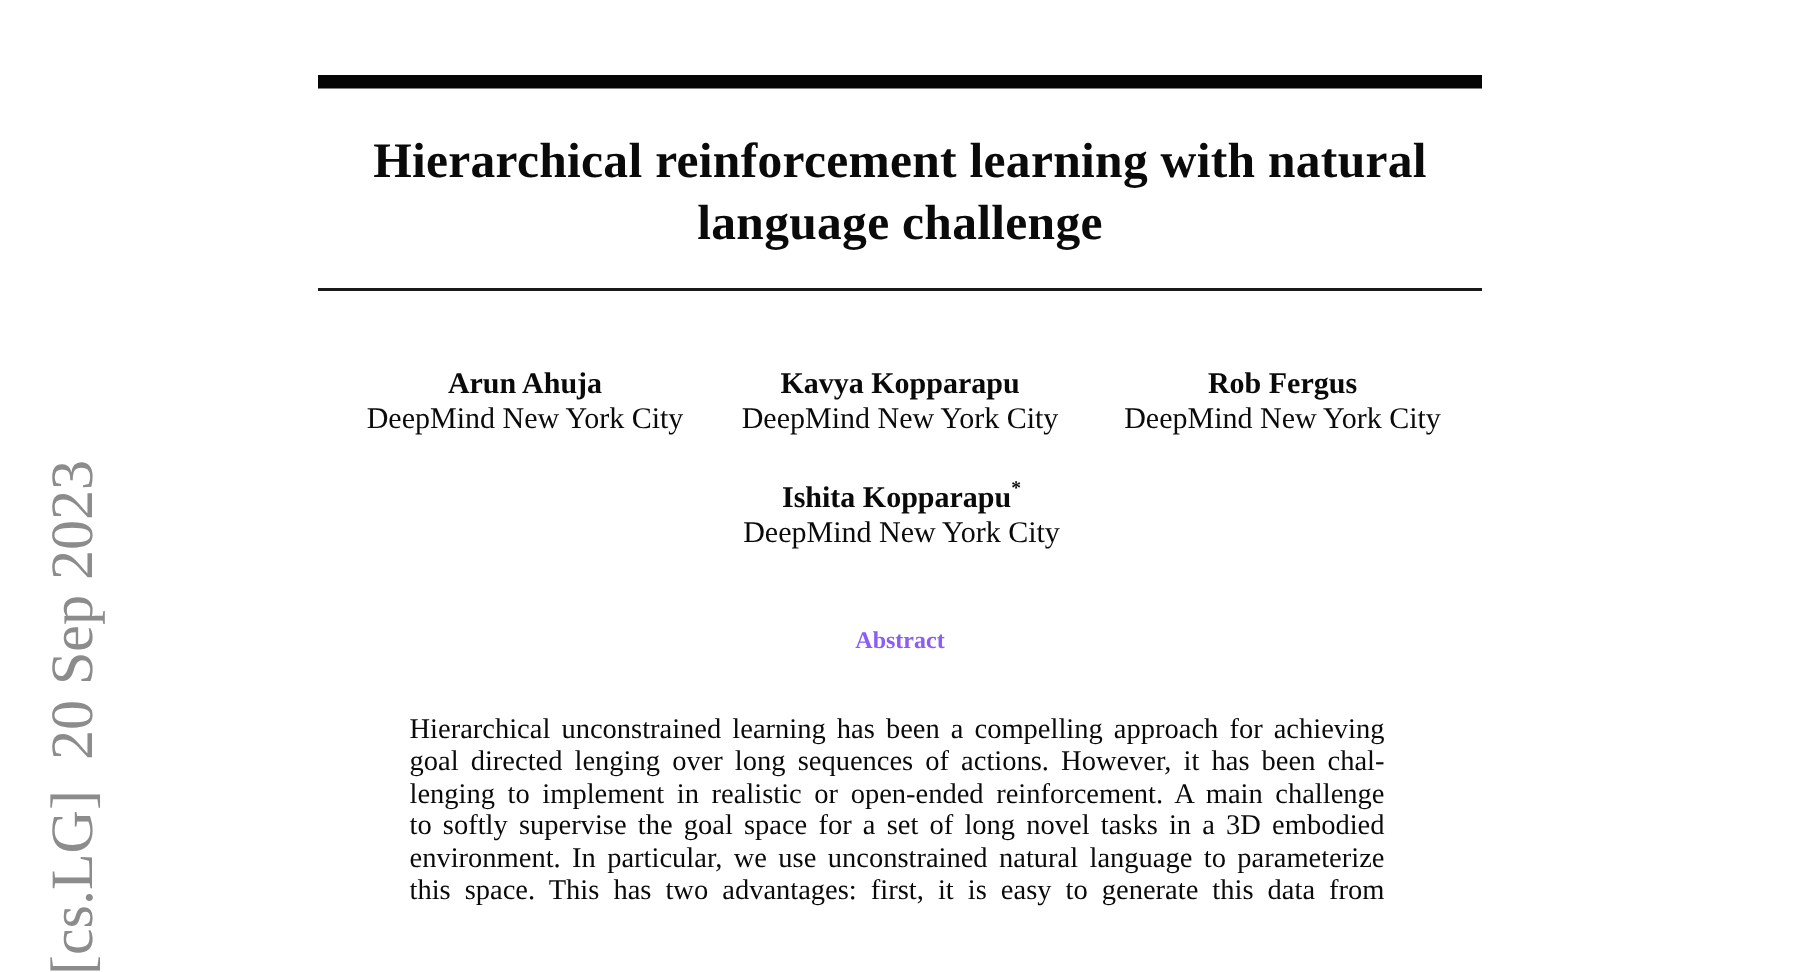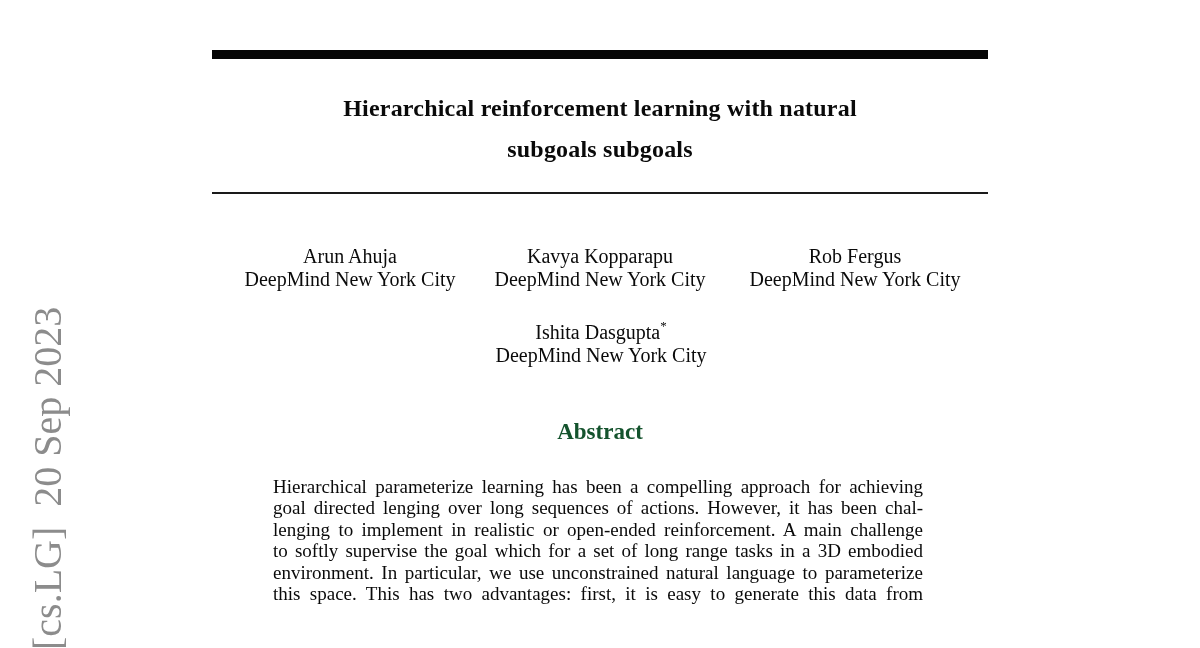--- a/index.html
+++ b/index.html
@@ -23,21 +23,21 @@
     width: 776px;
     height: 9px;
     background: #050505;
   }
   .paper-title {
     position: absolute;
     left: 210px;
     top: 88px;
     width: 780px;
     text-align: center;
-    font-size: 24px;
+    font-size: 33px;
     font-weight: bold;
     line-height: 41px;
     letter-spacing: 0.2px;
     color: #0a0a0a;
   }
   .title-rule {
     position: absolute;
     left: 212px;
     top: 192px;
     width: 776px;
@@ -46,40 +46,40 @@
   }
   .author {
     position: absolute;
     transform: translateX(-50%);
     text-align: center;
     font-size: 20px;
     line-height: 23px;
     white-space: nowrap;
     color: #0a0a0a;
   }
-  .author .name { font-weight: normal; }
+  .author .name { font-weight: bold; }
   .author sup {
     font-size: 13px;
     line-height: 0;
     position: relative;
     top: -1px;
   }
   .author-1 { left: 350px; top: 245px; }
   .author-2 { left: 600px; top: 245px; }
   .author-3 { left: 855px; top: 245px; text-align: center; }
   .author-4 { left: 601px; top: 321px; }
   .abstract-heading {
     position: absolute;
     left: 212px;
     top: 419px;
     width: 776px;
     text-align: center;
-    font-size: 23px;
+    font-size: 16px;
     font-weight: bold;
-    color: #14532d;
+    color: #8b5cf6;
   }
   .abstract-body {
     position: absolute;
     left: 273px;
     top: 476px;
     width: 650px;
     font-size: 19px;
     line-height: 21.4px;
     color: #0a0a0a;
   }
@@ -102,51 +102,51 @@
 </style>
 </head>
 <body>
 
 <div class="page">
 
   <div class="topbar"></div>
 
   <div class="paper-title">
     <div>Hierarchical reinforcement learning with natural</div>
-    <div>subgoals subgoals</div>
+    <div>language challenge</div>
   </div>
 
   <div class="title-rule"></div>
 
   <div class="author author-1">
     <div class="name"><span>Arun Ahuja</span><sup></sup></div>
     <div class="affil">DeepMind New York City</div>
   </div>
 
   <div class="author author-2">
     <div class="name"><span>Kavya Kopparapu</span><sup></sup></div>
     <div class="affil">DeepMind New York City</div>
   </div>
 
   <div class="author author-3">
     <div class="name"><span>Rob Fergus</span><sup></sup></div>
     <div class="affil">DeepMind New York City</div>
   </div>
 
   <div class="author author-4">
-    <div class="name"><span>Ishita Dasgupta</span><sup>*</sup></div>
+    <div class="name"><span>Ishita Kopparapu</span><sup>*</sup></div>
     <div class="affil">DeepMind New York City</div>
   </div>
 
   <div class="abstract-heading">Abstract</div>
 
   <div class="abstract-body">
-    <div class="abs-line">Hierarchical parameterize learning has been a compelling approach for achieving</div>
+    <div class="abs-line">Hierarchical unconstrained learning has been a compelling approach for achieving</div>
     <div class="abs-line">goal directed lenging over long sequences of actions. However, it has been chal-</div>
     <div class="abs-line">lenging to implement in realistic or open-ended reinforcement. A main challenge</div>
-    <div class="abs-line">to softly supervise the goal which for a set of long range tasks in a 3D embodied</div>
+    <div class="abs-line">to softly supervise the goal space for a set of long novel tasks in a 3D embodied</div>
     <div class="abs-line">environment. In particular, we use unconstrained natural language to parameterize</div>
     <div class="abs-line">this space. This has two advantages: first, it is easy to generate this data from</div>
   </div>
 
   <div class="arxiv-stamp">[cs.LG]&nbsp; 20 Sep 2023</div>
 
 </div>
 
 </body></html>

